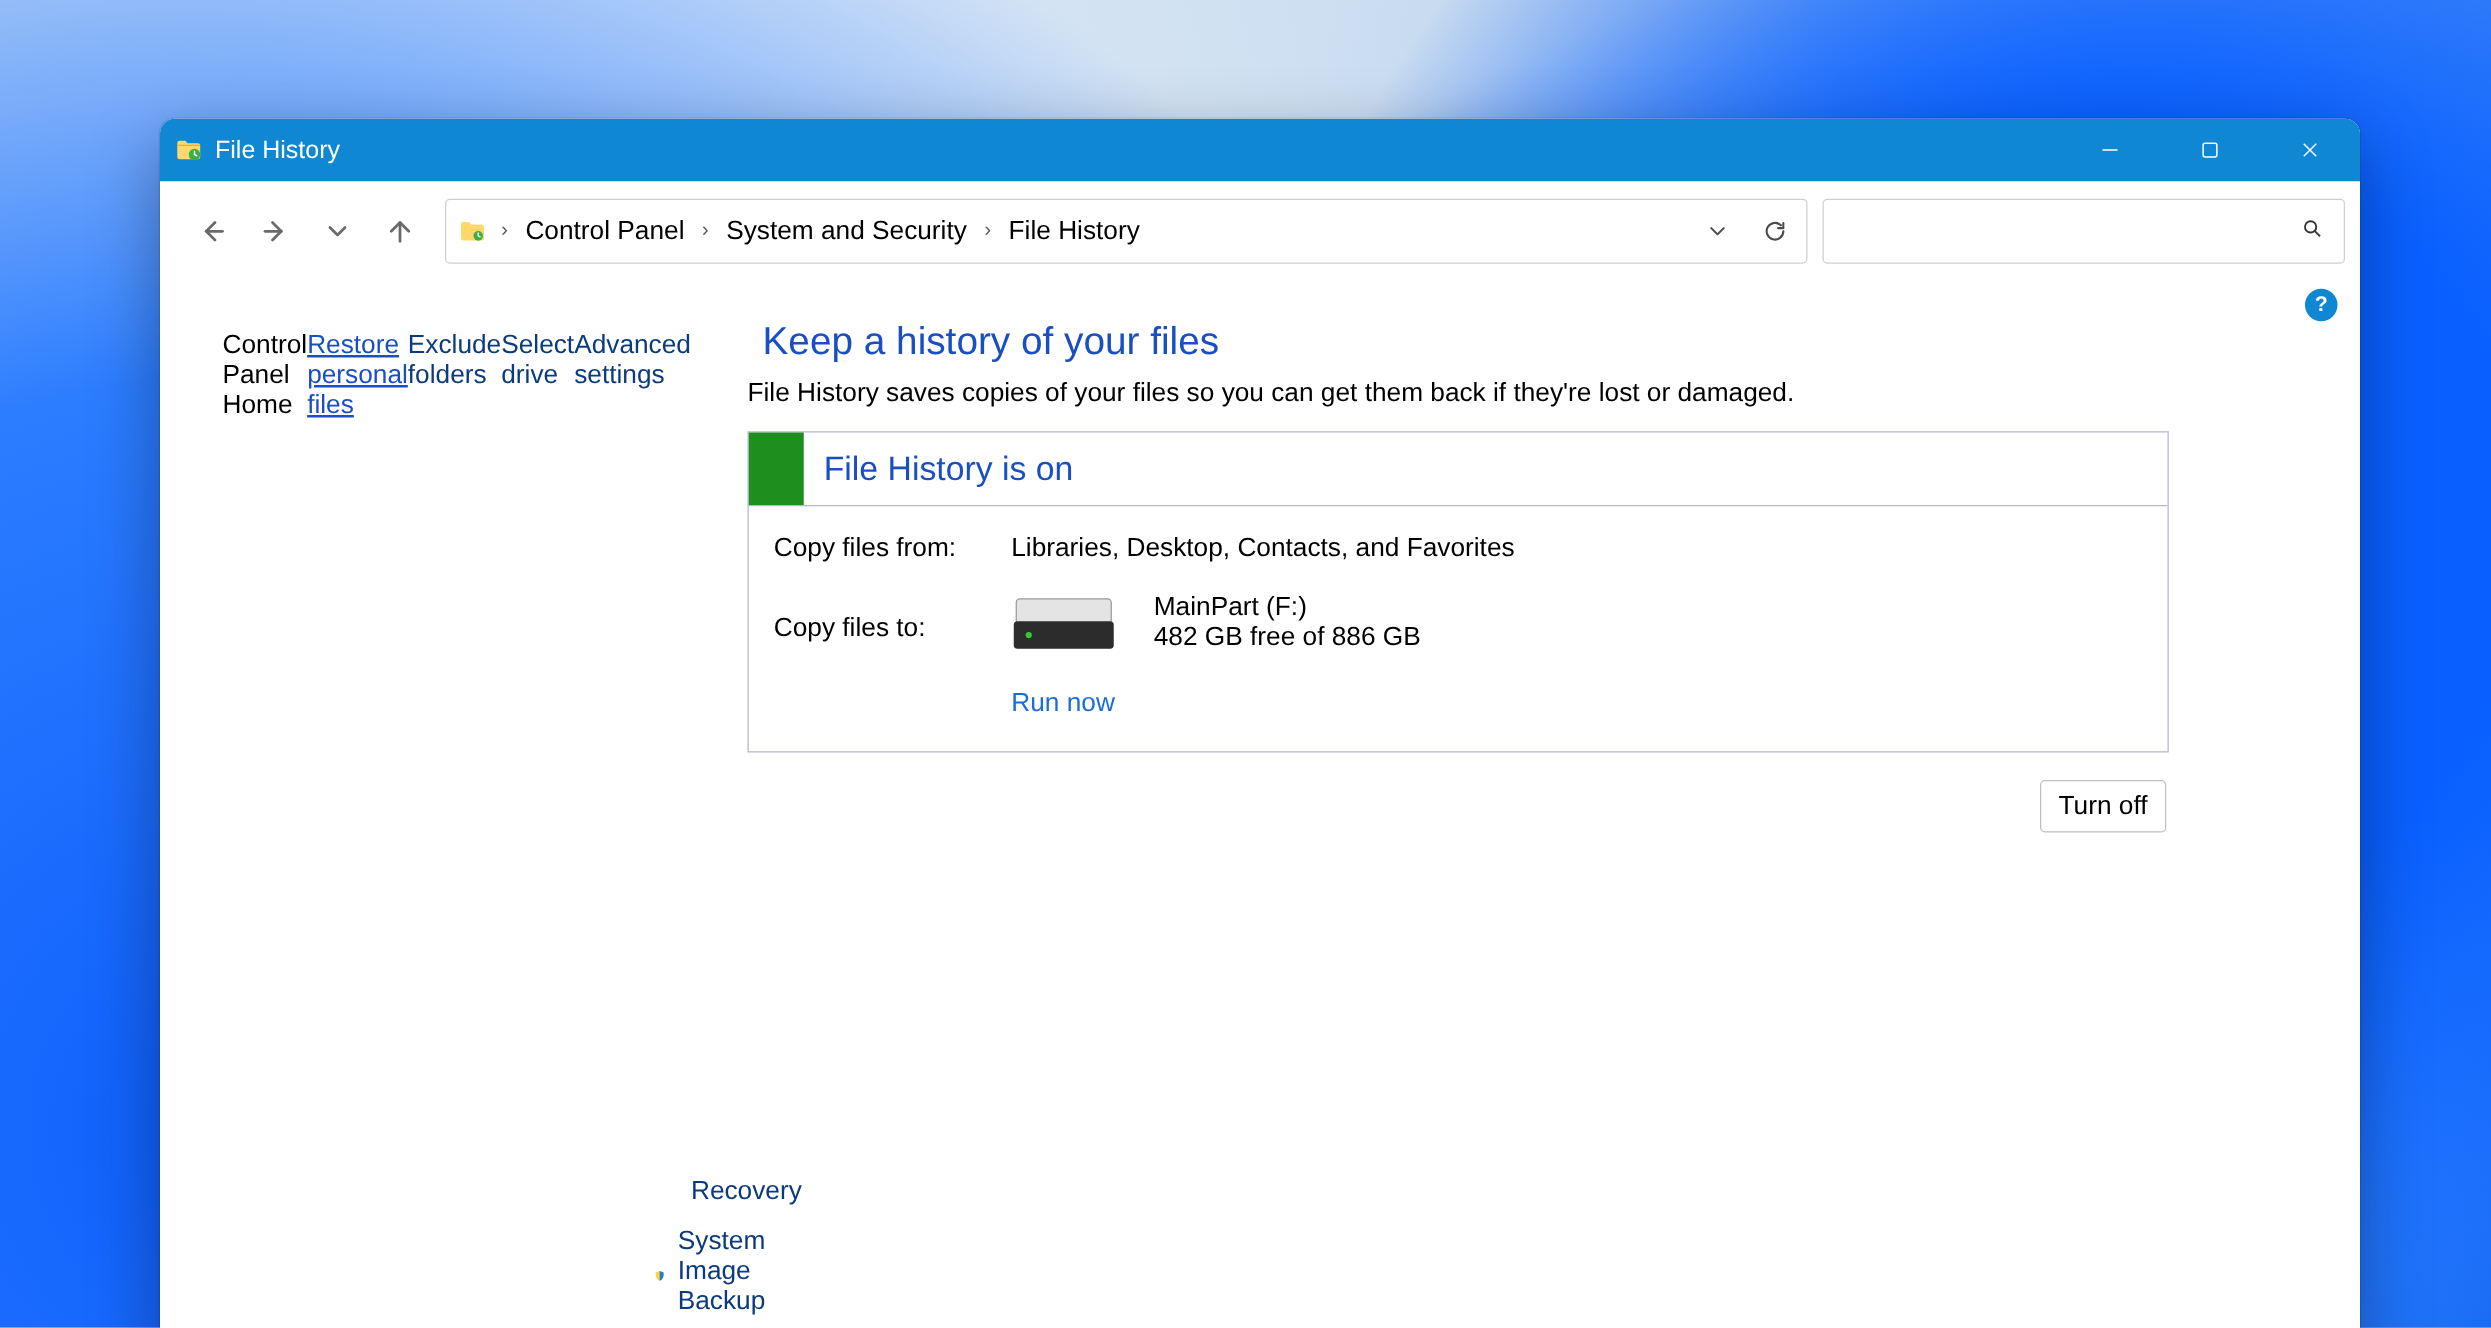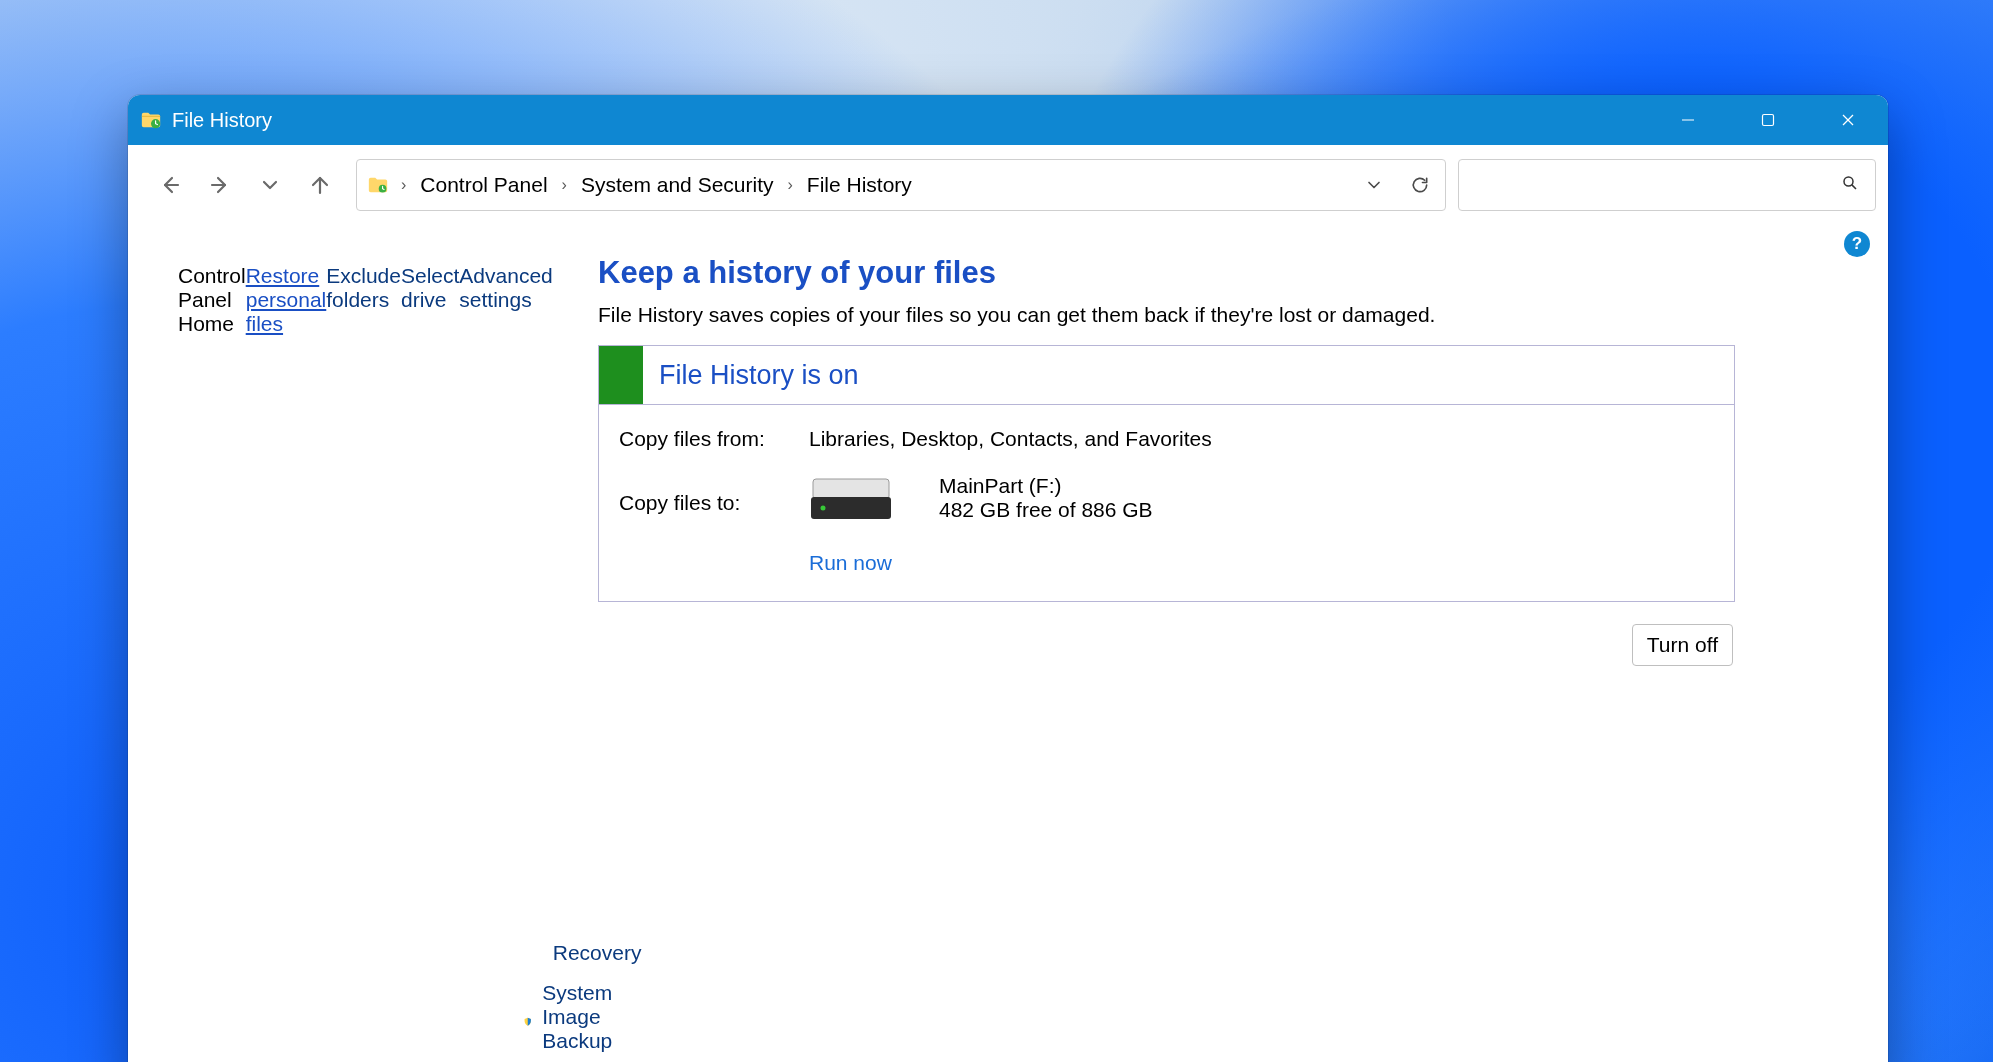--- a/index.html
+++ b/index.html
@@ -182,23 +182,23 @@
     background: #0f87d2;
     color: #fff;
     font-size: 17px;
     font-weight: 600;
     display: flex;
     align-items: center;
     justify-content: center;
   }
   .main h1 {
     font-size: 31px;
-    font-weight: 700;
+    font-weight: 400;
     color: #1a4fc4;
-    margin: 0 0 12px 0;
+    margin: 0 0 12px 12px;
   }
   .main .subtitle {
     font-size: 21px;
     color: #000;
     margin-bottom: 18px;
   }
   .status-box {
     border: 1px solid #b7b5d6;
     width: 1135px;
   }
@@ -233,21 +233,21 @@
     color: #000;
   }
   .info-value { color: #000; }
   .dest-row {
     display: flex;
     align-items: flex-start;
   }
   .drive-block {
     display: flex;
     align-items: center;
-    gap: 46px;
+    gap: 30px;
   }
   .drive-icon { width: 84px; height: 50px; }
   .drive-text .drive-name { font-size: 21px; }
   .drive-text .drive-free { font-size: 21px; }
   .run-now {
     color: #1a6dd8;
     font-size: 21px;
     margin-top: 28px;
     margin-left: 190px;
   }

